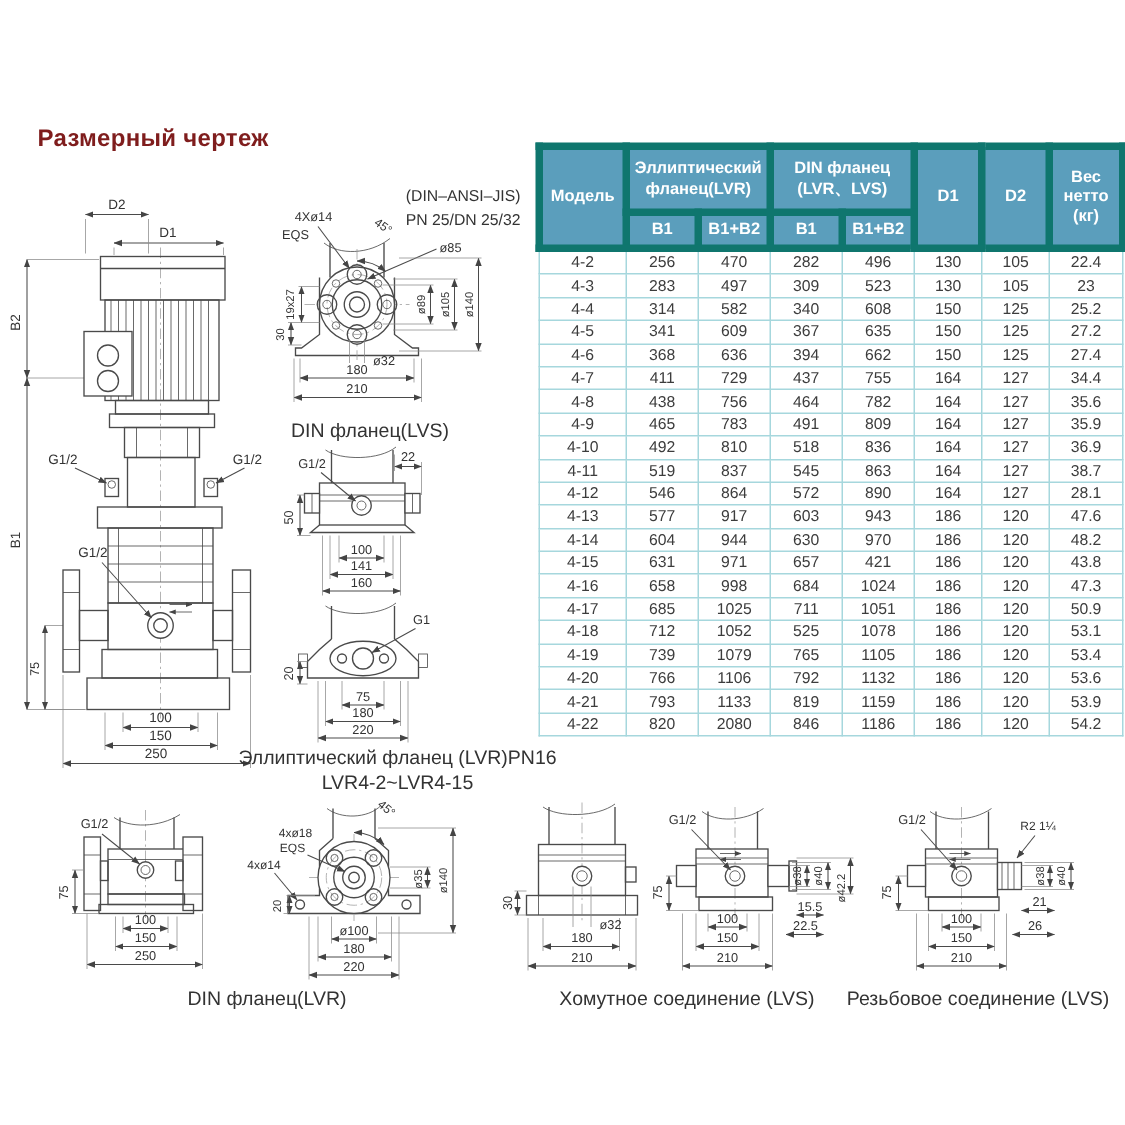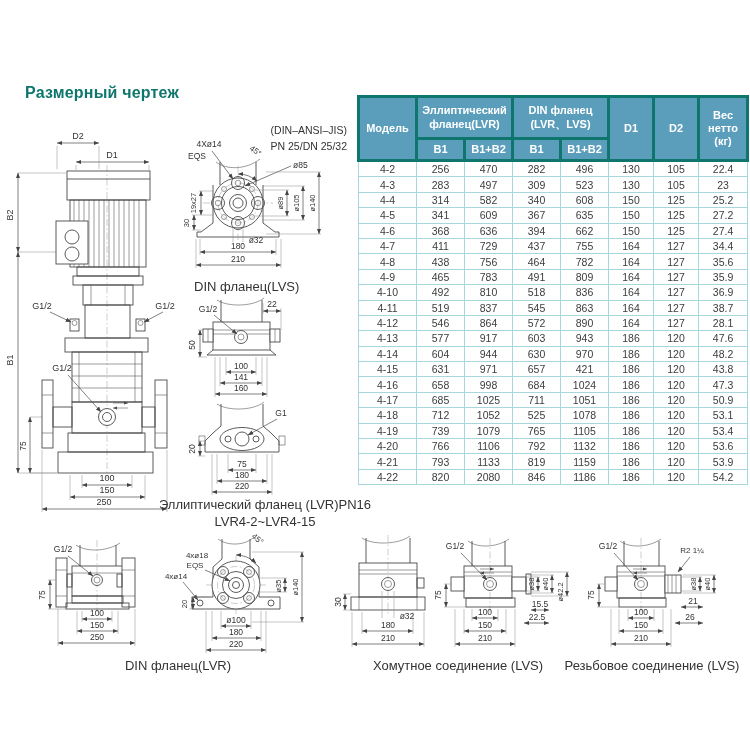--- a/index.html
+++ b/index.html
@@ -1,31 +1,31 @@
 <!DOCTYPE html>
 <html><head>
 <meta charset="utf-8">
 <style>
   html,body{margin:0;padding:0}
   body{width:750px;height:750px;position:relative;background:#fff;overflow:hidden;
        font-family:"Liberation Sans",sans-serif}
-  .title{position:absolute;left:25px;top:84px;font-size:16px;font-weight:bold;color:#0f766e;letter-spacing:.2px}
+  .title{position:absolute;left:25px;top:84px;font-size:16px;font-weight:bold;color:#7f1d1d;letter-spacing:.2px}
   svg.canvas{position:absolute;left:0;top:0}
   svg text{font-family:"Liberation Sans",sans-serif;fill:#333}
   .s{stroke:#4a4a4a;stroke-width:.9;fill:none}
   .sf{stroke:#4a4a4a;stroke-width:.9;fill:#fff}
   .th{stroke:#4a4a4a;stroke-width:.55;fill:none}
   .d{stroke:#4a4a4a;stroke-width:.7;fill:none}
   .e{stroke:#8a8a8a;stroke-width:.5;fill:none}
   .cl{stroke:#999;stroke-width:.5;stroke-dasharray:7 2.5 1.5 2.5;fill:none}
   .arr{marker-start:url(#ah);marker-end:url(#ah)}
   .ae{marker-end:url(#ah)}
   .tablewrap{position:absolute;left:357px;top:95px;width:392px}
   table.dim{border-collapse:collapse;table-layout:fixed;width:389px}
-  table.dim th{background:#5b9ebc;color:#fff;border:3px solid #0f766e;font-weight:bold;
+  table.dim th{background:#5b9ebc;color:#fff;border:5px solid #0f766e;font-weight:bold;
       font-size:11px;line-height:1.2;white-space:pre-line;text-align:center;vertical-align:middle;padding:1px 0}
   table.dim thead tr:first-child th{height:37px}
   table.dim thead tr:nth-child(2) th{height:17px}
   table.dim td{border:1px solid #a6d7dd;background:#fff;color:#3c3c3c;font-size:10.5px;
       text-align:center;vertical-align:middle;height:14.4px;padding:0}
   .note{margin-top:4px;font-size:10.8px;color:#333;line-height:1.3}
 </style>
 </head>
 <body>
 

